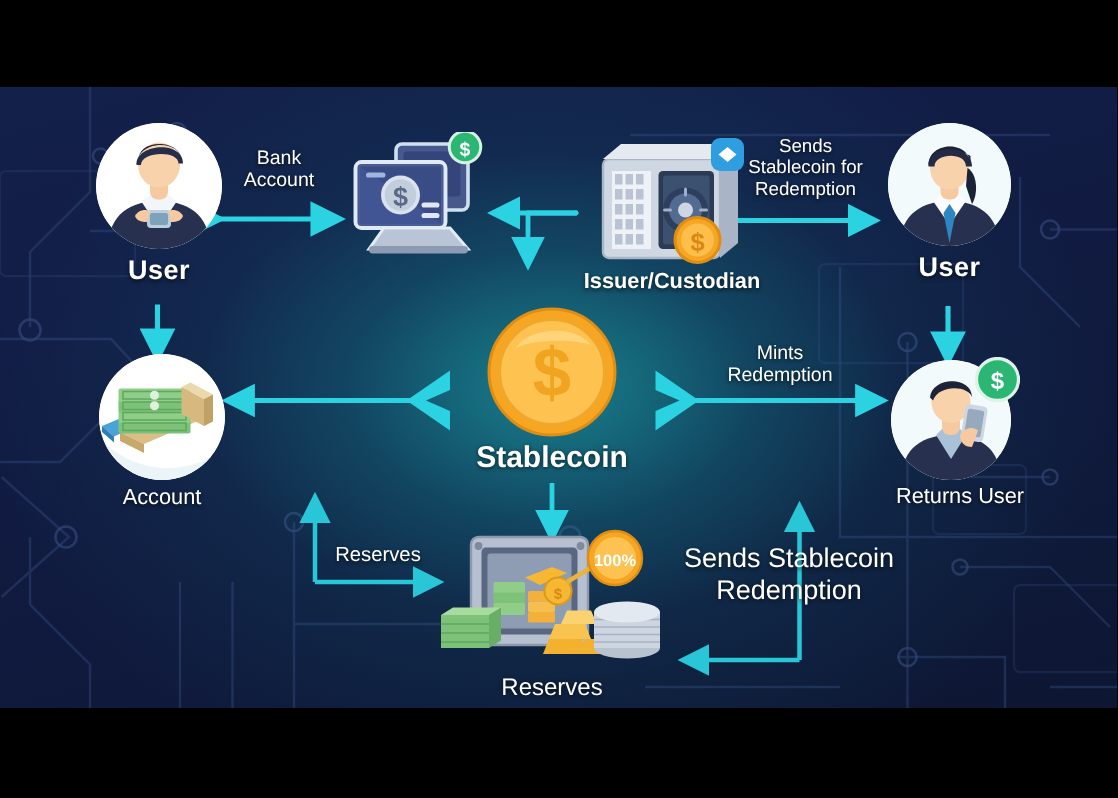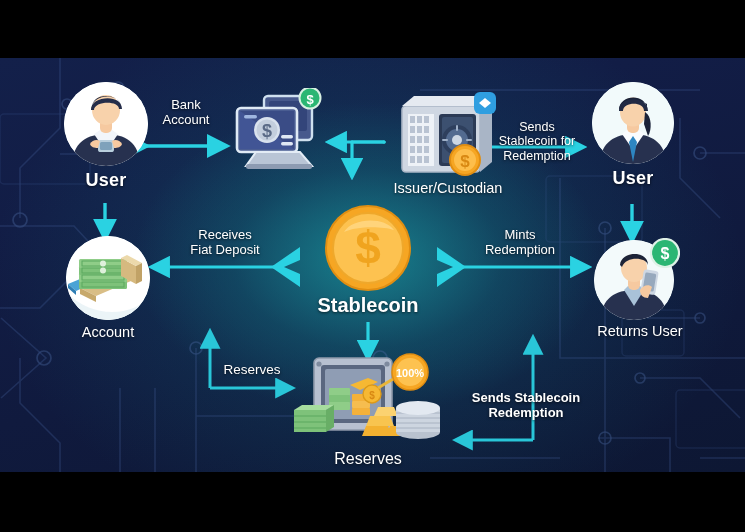--- a/index.html
+++ b/index.html
@@ -216,21 +216,21 @@
             <line x1="47" y1="50" x2="51" y2="50"></line>
               <line x1="71" y1="50" x2="75" y2="50"></line>
           </g>
           <rect x="78" y="2" width="22" height="22" rx="6" fill="#2f9ee0"></rect>
           <path d="M83 13 L89 8 L95 13 L89 18 Z" fill="#fff"></path>
           <circle cx="69" cy="70" r="15" fill="#f6a623" stroke="#e08e12" stroke-width="2"></circle>
           <circle cx="69" cy="70" r="11" fill="#fdbe4b"></circle>
           <text x="69" y="77" font-family="'Liberation Sans',sans-serif" font-size="17" font-weight="700" fill="#d98913" text-anchor="middle">$</text>
         </svg>
       </div>
-      <div class="caption" style="top:90px;font-size:14.5px;font-weight:400;">Issuer/Custodian</div>
+      <div class="caption" style="top:90px;font-size:14.5px;font-weight:700;">Issuer/Custodian</div>
     </div>
 
     <div class="node" style="left:590px;top:24px;width:86px;height:124px;">
       <div class="disc" style="width:82px;height:82px;left:2px;top:0;position:absolute;">
         <svg viewBox="0 0 82 82" width="82" height="82">
           <circle cx="41" cy="41" r="41" fill="#f2fafb"></circle>
           <path d="M8 82 C8 60 24 52 41 52 C58 52 74 60 74 82 Z" fill="#27314f"></path>
           <path d="M30 52 L41 68 L52 52 L47 48 L35 48 Z" fill="#fafcff"></path>
           <path d="M41 54 L45 60 L41 80 L37 60 Z" fill="#2e86c1"></path>
           <rect x="35" y="36" width="12" height="15" rx="5" fill="#f6c9a0"></rect>
@@ -371,29 +371,27 @@
             <text x="118" y="27" font-family="'Liberation Sans',sans-serif" font-size="11" font-weight="700" fill="#fff" text-anchor="middle">100%</text>
           </g>
         </svg>
       </div>
       <div class="caption" style="top:100px;font-size:16px;font-weight:500;">Reserves</div>
     </div>
 
     <div class="label" style="left:148px;top:40px;width:76px;font-size:13px;">Bank
 Account</div>
 
-    <div class="label" style="left:482px;top:32px;width:110px;font-size:12.5px;margin-top:30px;">Sends
+    <div class="label" style="left:482px;top:32px;width:110px;font-size:12.5px;">Sends
 Stablecoin for
 Redemption</div>
 
-    <div class="label" style="left:166px;top:170px;width:118px;font-size:13px;">Receives
-Fiat Deposit</div>
 
     <div class="label" style="left:466px;top:170px;width:108px;font-size:13px;">Mints
 Redemption</div>
 
     <div class="label" style="left:206px;top:304px;width:92px;font-size:13.5px;">Reserves</div>
 
-    <div class="label" style="left:452px;top:333px;width:148px;font-size:13px;font-weight:bold;">Sends Stablecoin
+    <div class="label" style="left:452px;top:304px;width:148px;font-size:18px;">Sends Stablecoin
 Redemption</div>
 
   </div>
 </div>
 
 </body></html>

